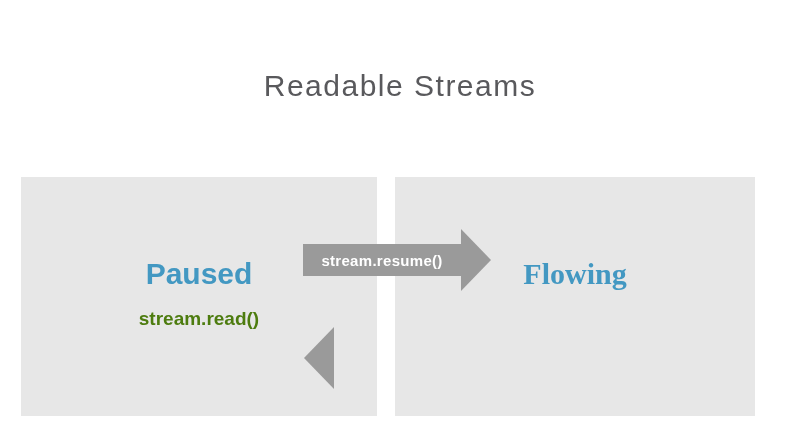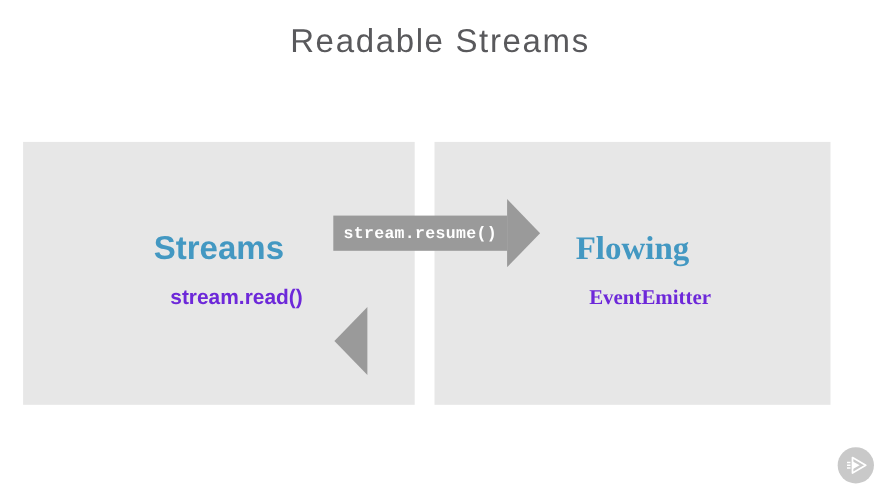--- a/index.html
+++ b/index.html
@@ -3,21 +3,21 @@
 <meta charset="utf-8">
 <style>
   html, body { margin:0; padding:0; }
   body {
     width:800px; height:445px;
     background:#ffffff;
     font-family:"Liberation Sans", sans-serif;
     position:relative;
     overflow:hidden;
   }
-  .slide { position:absolute; inset:0; }
+  .slide { position:absolute; inset:0;margin-top:48px; }
 
   .slide-title {
     position:absolute;
     top:21px; left:0; width:100%;
     margin:0;
     text-align:center;
     font-size:30px;
     font-weight:400;
     letter-spacing:1.5px;
     color:#59595c;
@@ -39,31 +39,30 @@
     font-size:30px;
     font-weight:700;
     color:#4398c2;
   }
   .state-method {
     position:absolute;
     top:131px; left:0; width:100%;
     text-align:center;
     font-size:19px;
     font-weight:700;
-    color:#6d28d9;
-    padding-left:16px;
+    color:#4d7c0f;
   }
 
   .arrow {
     position:absolute;
     display:flex;
     align-items:center;
     z-index:2;
   }
-  .arrow-resume { left:303px; top:181px;font-family:Liberation Mono, monospace; }
+  .arrow-resume { left:303px; top:181px; }
   .arrow-pause  { left:304px; top:279px; }
 
   .arrow-bar {
     background:#9a9a9a;
     height:32px;
     width:158px;
     color:#ffffff;
     font-weight:700;
     font-size:15px;
     letter-spacing:0.3px;
@@ -92,27 +91,26 @@
   }
 </style>
 </head>
 <body>
 
 <div class="slide">
 
   <h1 class="slide-title">Readable Streams</h1>
 
   <div class="panel panel-left">
-    <div class="state-label">Streams</div>
+    <div class="state-label">Paused</div>
     <div class="state-method">stream.read()</div>
   </div>
 
   <div class="panel panel-right">
     <div class="state-label">Flowing</div>
-    <div class="state-method">EventEmitter</div>
   </div>
 
   <div class="arrow arrow-resume">
     <div class="arrow-bar">stream.resume()</div>
     <div class="arrow-head-right"></div>
   </div>
 
   <div class="arrow arrow-pause">
     <div class="arrow-head-left"></div>
   </div>

